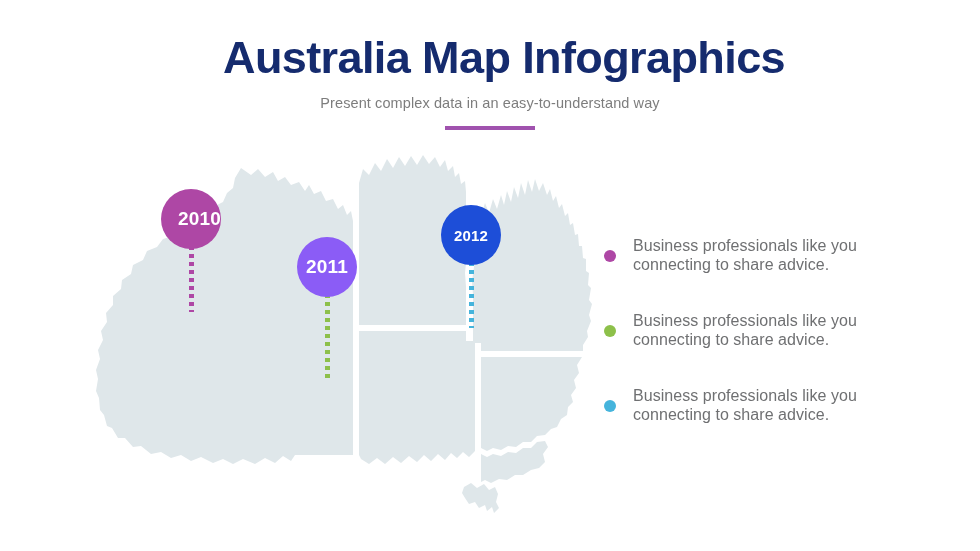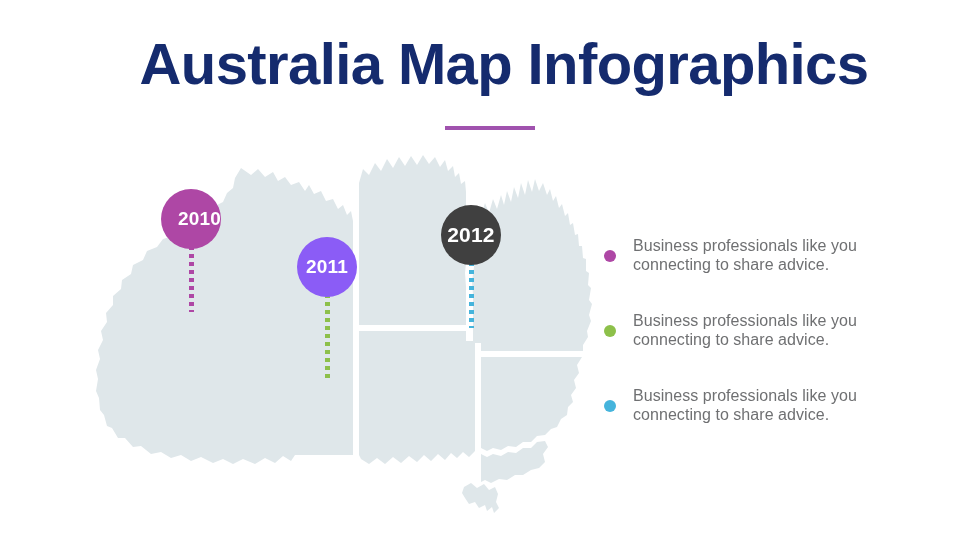--- a/index.html
+++ b/index.html
@@ -23,21 +23,21 @@
 
   
   .header {
     position: absolute;
     top: 34px;
     left: 0;
     width: 980px;
     text-align: center;
   }
   .title {
-    font-size: 58px;
+    font-size: 45px;
     font-weight: bold;
     color: #152B6E;
     letter-spacing: -0.6px;
     line-height: 1.05;
     margin: 0;
     font-family: "Liberation Sans", sans-serif;
     padding-left: 28px;
   }
   .subtitle {
     font-size: 14.5px;
@@ -123,20 +123,21 @@
     letter-spacing: 0.05px;
   }
 </style>
 </head>
 <body>
 
 <div class="slide">
 
   <div class="header">
     <h1 class="title">Australia Map Infographics</h1>
+    <p class="subtitle">Present complex data in an easy-to-understand way</p>
   </div>
   <div class="divider"></div>
 
   <div class="map-wrap">
     <svg class="map-svg" viewBox="0 0 500 380" xmlns="http://www.w3.org/2000/svg">
       <g>
 
         <path fill="#DFE7EA" d="
           M 146 13
           L 156 20 L 163 14 L 170 22 L 178 17 L 183 26 L 190 22 L 196 30
@@ -229,21 +230,21 @@
     <div class="bubble" style="left:-30px; top:-30px; width:60px; height:60px; background:#8b5cf6; font-size:19px;">
       <span>2011</span>
     </div>
   </div>
 
   <div class="marker" style="left:471px; top:235px;">
     <div class="tail" style="left:-2px; top:27px; height:66px;
                 background-image: linear-gradient(to bottom, #45B4DC 0px, #45B4DC 4px, transparent 4px, transparent 8px);
                 background-size: 5px 8px;"></div>
     <div class="nib" style="left:-5px; top:22px; border-top:9px solid #45B4DC;"></div>
-    <div class="bubble" style="left:-30px; top:-30px; width:60px; height:60px; background:#404040; font-size:21px;">
+    <div class="bubble" style="left:-30px; top:-30px; width:60px; height:60px; background:#1d4ed8; font-size:15px;">
       <span>2012</span>
     </div>
   </div>
 
   <div class="legend">
 
     <div class="legend-row">
       <span class="legend-bullet" style="background:#AE47A5;"></span>
       <span class="legend-text">Business professionals like you connecting to share advice.</span>
     </div>

